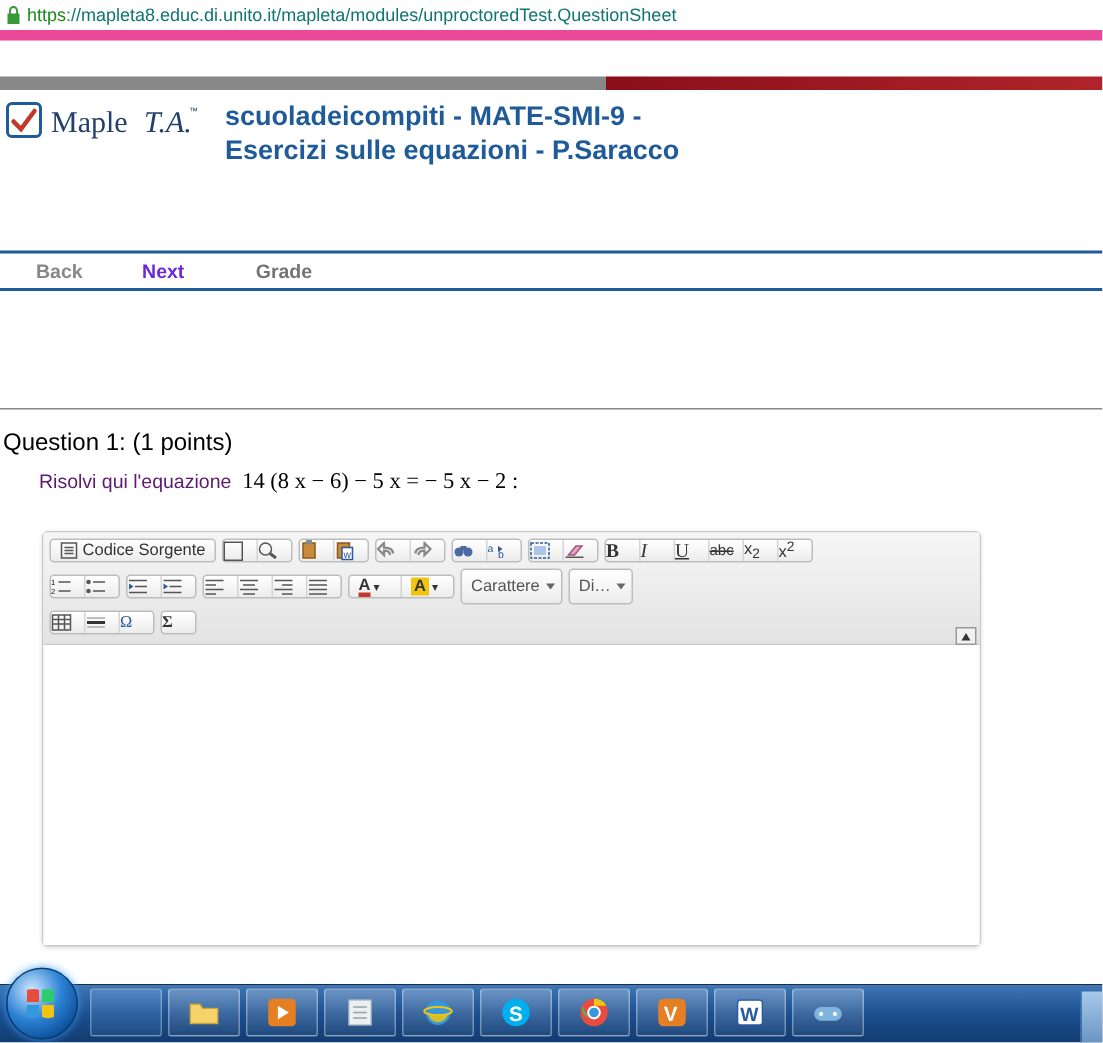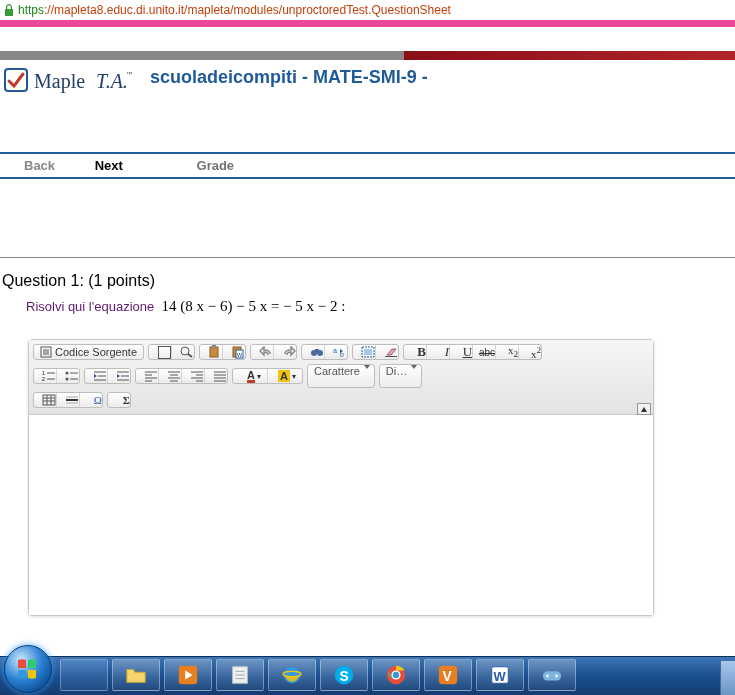--- a/index.html
+++ b/index.html
@@ -1,63 +1,63 @@
 <!DOCTYPE html>
 <html><head>
 <meta charset="utf-8">
 <style>
   html,body{margin:0;padding:0;font-family:Arial,Helvetica,sans-serif;font-size:13px;color:#000;background:#fff;width:735px;height:695px;overflow:hidden;position:relative}
   .urlbar{display:flex;align-items:center;padding:1px 4px;font-size:12px;color:#444;border-bottom:7px solid #ec4899;height:18px}
   .lock{width:10px;height:12px;margin-right:4px;fill:#3a9a3a}
   .url-https{color:#1a8a1a}
-  .url-rest{color:#c2410c}
+  .url-rest{color:#0f766e}
   .topstrip{height:9px;background:linear-gradient(to right,#888 0,#888 55%,#8a0f17 55%,#b0242b 100%);margin-top:24px}
   .header{display:flex;align-items:flex-start;padding:6px 4px 20px 4px}
   .logo{display:flex;align-items:center;margin-right:16px}
   .logo svg{width:130px;height:30px}
   .title-block{color:#1f5a99;font-size:18px;font-weight:bold;line-height:1.25}
   .navrow{border-top:2px solid #1f5a99;border-bottom:2px solid #1f5a99;padding:4px 0;margin-top:36px}
   .navrow a{display:inline-block;font-size:13px;font-weight:bold;text-decoration:none}
   .nav-back{color:#888;margin-left:24px;margin-right:36px}
-  .nav-next{color:#000000;margin-right:70px}
+  .nav-next{color:#6d28d9;margin-right:44px}
   .nav-grade{color:#737373}
   .hr2{border:none;border-top:1px solid #888;margin:78px 0 0 0}
   .q-head{font-size:16px;font-weight:normal;margin:14px 0 8px 2px}
   .q-prompt{margin:0 0 0 26px;font-size:13px}
   .q-prompt .lbl{color:#5e1a6e}
   .q-prompt .eq{font-family:"Times New Roman",serif;font-size:15px}
   .editor{margin:24px 0 0 28px;width:624px;border:1px solid #c9c9c9;border-radius:4px;box-shadow:0 1px 3px rgba(0,0,0,.15);background:#fff}
   .tb{background:linear-gradient(#f6f6f6,#e3e3e3);padding:4px 4px 6px 4px;border-bottom:1px solid #c9c9c9}
   .tb-row{display:flex;flex-wrap:nowrap;align-items:center;margin-bottom:4px}
   .grp{display:flex;border:1px solid #bdbdbd;border-radius:3px;background:linear-gradient(#ffffff,#ececec);margin-right:4px}
-  .btn{min-width:22px;height:14px;display:flex;align-items:center;justify-content:flex-end;border-right:1px solid #d4d4d4;cursor:pointer;font-size:11px;color:#333;position:relative}
+  .btn{min-width:22px;height:14px;display:flex;align-items:center;justify-content:flex-start;border-right:1px solid #d4d4d4;cursor:pointer;font-size:11px;color:#333;position:relative}
   .btn:last-child{border-right:none}
   .btn.wide{padding:0 6px}
   .btn svg{pointer-events:none}
-  .drop{display:flex;align-items:flex-start;border:1px solid #bdbdbd;border-radius:3px;background:linear-gradient(#ffffff,#ececec);height:22px;margin-right:4px;padding:0 4px 0 6px;cursor:pointer;font-size:11px;color:#555}
+  .drop{display:flex;align-items:center;border:1px solid #bdbdbd;border-radius:3px;background:linear-gradient(#ffffff,#ececec);height:22px;margin-right:4px;padding:0 4px 0 6px;cursor:pointer;font-size:11px;color:#555}
   .drop .caret{margin-left:4px}
   .caret{width:0;height:0;border-left:3px solid transparent;border-right:3px solid transparent;border-top:4px solid #666;display:inline-block}
   .editor-area{position:relative;height:200px;background:#fff}
   .collapse-handle{position:absolute;right:2px;top:-12px;width:12px;height:10px;border:1px solid #999;background:#f0f0f0;display:flex;align-items:center;justify-content:center;cursor:pointer}
   .collapse-handle::after{content:"";width:0;height:0;border-left:3px solid transparent;border-right:3px solid transparent;border-bottom:5px solid #333}
   
   .taskbar{position:absolute;bottom:0;left:0;right:0;height:38px;background:linear-gradient(#3f76b6,#1b4f8f 50%,#123c70);border-top:1px solid #0b2f5a;display:flex;align-items:flex-end}
   .start{width:46px;height:46px;border-radius:50%;background:radial-gradient(circle at 35% 30%,#cfe7ff,#2d83d5 45%,#0b4e96 80%);border:1px solid #0b3d70;margin:-10px 6px 2px 4px;display:flex;align-items:center;justify-content:center;box-shadow:0 0 6px rgba(60,160,255,.9)}
   .start svg{width:24px;height:24px}
   .tbtn{width:46px;height:30px;margin:0 2px 4px 2px;border:1px solid rgba(255,255,255,.35);border-radius:2px;background:linear-gradient(rgba(255,255,255,.25),rgba(255,255,255,.05));display:flex;align-items:center;justify-content:center;cursor:pointer}
   .tbtn svg{width:22px;height:22px}
   .tsplit{width:46px;height:30px;margin:0 2px 4px 2px;border:1px solid rgba(255,255,255,.3);border-radius:2px;background:linear-gradient(rgba(160,200,255,.25),rgba(120,170,230,.1))}
   .showdesk{width:14px;height:34px;margin-left:auto;background:linear-gradient(#a8c8ea,#6a95c4);border-left:1px solid #3c6ca0}
   
   .i-square{width:11px;height:11px;border:1px solid #555}
   .i-bold{font-weight:bold;font-family:"Times New Roman";font-size:13px}
   .i-italic{font-style:italic;font-family:"Times New Roman";font-size:13px}
   .i-under{text-decoration:underline;font-family:"Times New Roman";font-size:13px}
   .strike{text-decoration:line-through;font-size:10px}
-  .subsup{font-family:Liberation Serif, serif;font-size:11px}
+  .subsup{font-family:Liberation Sans, sans-serif;font-size:11px}
 </style>
 </head>
 <body>
 
 <div class="urlbar">
   <svg class="lock" viewBox="0 0 10 12">
       <path d="M2 5V3.2C2 1.4 3.3 0 5 0s3 1.4 3 3.2V5h1v7H1V5h1zm1.3 0h3.4V3.2c0-1-.8-1.9-1.7-1.9s-1.7.9-1.7 1.9V5z"></path>
     </svg>
   <span class="url-https">https</span>
     <span class="url-rest">://mapleta8.educ.di.unito.it/mapleta/modules/unproctoredTest.QuestionSheet</span>
@@ -70,20 +70,21 @@
     <svg viewBox="0 0 130 30">
       <rect x="1" y="3" width="22" height="22" rx="3" fill="#fff" stroke="#1f5a99" stroke-width="2"></rect>
       <path d="M5 15 l5 5 l9 -12" fill="none" stroke="#c0392b" stroke-width="3" stroke-linecap="round"></path>
       <text x="30" y="22" font-family="Georgia,serif" font-size="20" fill="#23406b">Maple</text>
       <text x="92" y="22" font-family="Georgia,serif" font-size="20" fill="#23406b" font-style="italic">T.A.</text>
       <text x="122" y="10" font-size="6" fill="#23406b">™</text>
     </svg>
   </div>
   <div class="title-block">
     <div>scuoladeicompiti - MATE-SMI-9 -</div>
+    <div>Esercizi sulle equazioni - P.Saracco</div>
   </div>
 </div>
 
 <div class="navrow">
   <a class="nav-back" href="#">Back</a>
   <a class="nav-next" href="#">Next</a>
   <a class="nav-grade" href="#">Grade</a>
 </div>
 
 <hr class="hr2">

